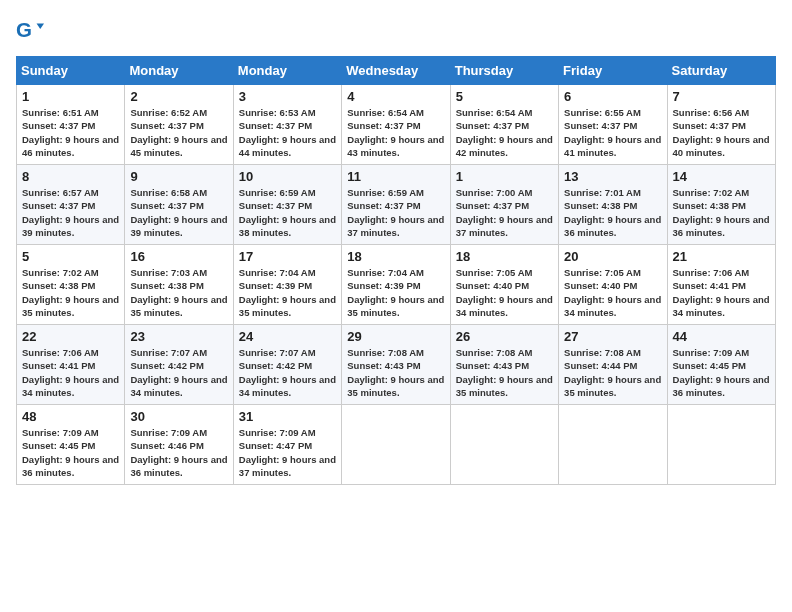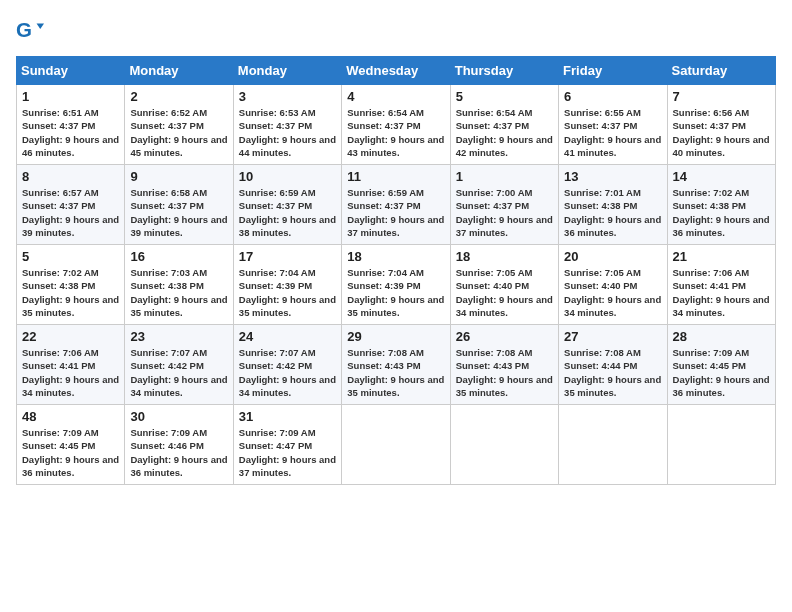--- a/index.html
+++ b/index.html
@@ -339,21 +339,21 @@
       </td>
         <td>
         <span class="day-num">27</span>
         <div class="cell-text">
           Sunrise: 7:08 AM<br>
           Sunset: 4:44 PM<br>
           Daylight: 9 hours and 35 minutes.
         </div>
       </td>
         <td>
-        <span class="day-num">28</span>
+        <span class="day-num">44</span>
         <div class="cell-text">
           Sunrise: 7:09 AM<br>
           Sunset: 4:45 PM<br>
           Daylight: 9 hours and 36 minutes.
         </div>
       </td>
       </tr>
       <tr>
         <td>
         <span class="day-num">48</span>

